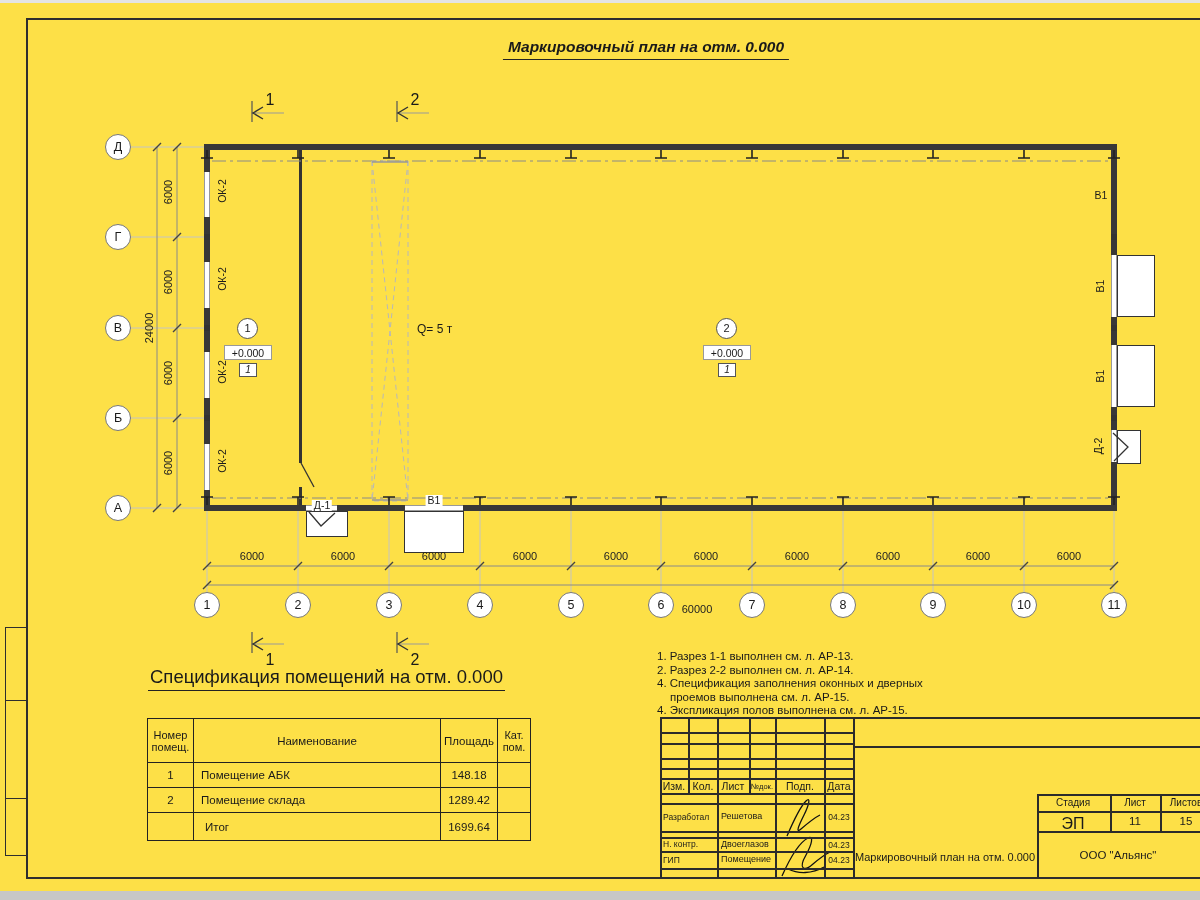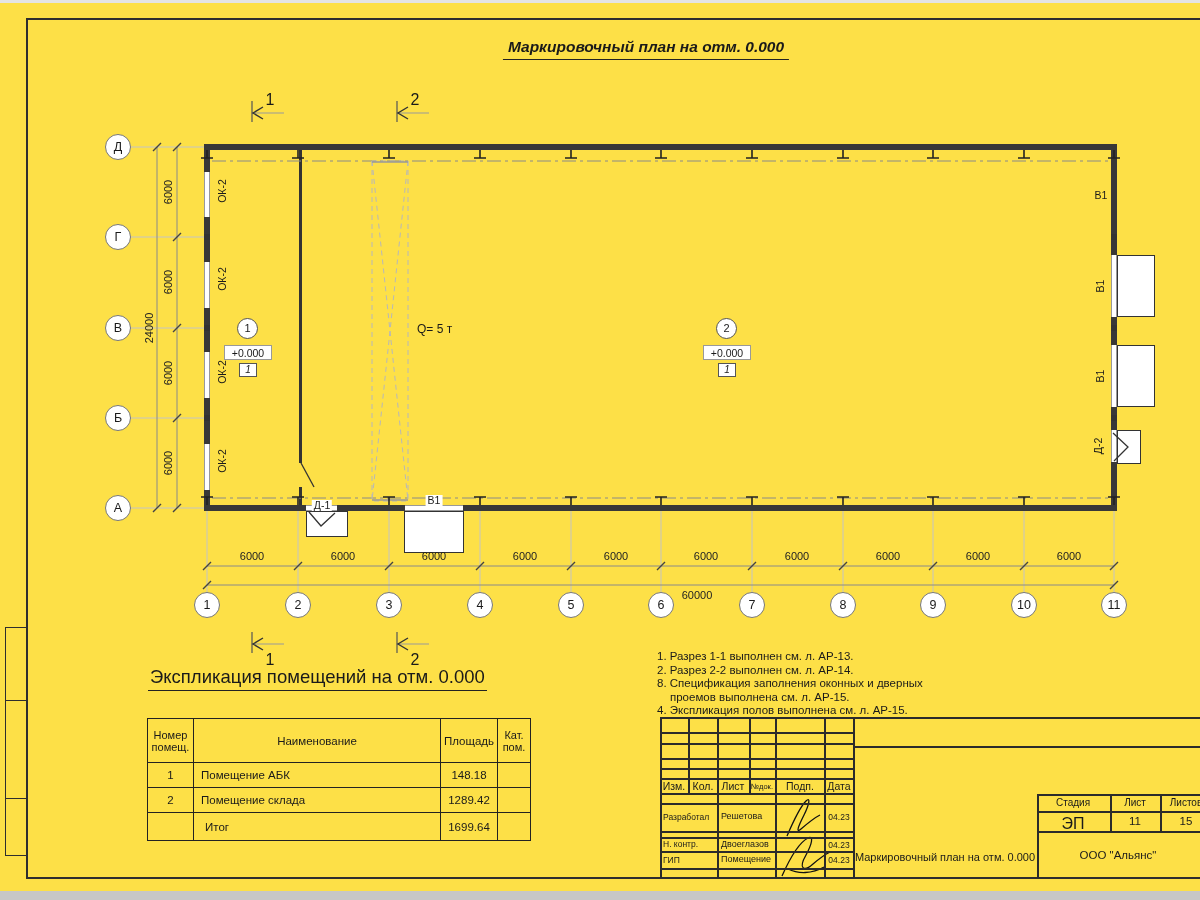--- a/index.html
+++ b/index.html
@@ -166,21 +166,21 @@
   <div class="t dim ctr" style="left:252px;top:551px">6000</div>
   <div class="t dim ctr" style="left:343px;top:551px">6000</div>
   <div class="t dim ctr" style="left:434px;top:551px">6000</div>
   <div class="t dim ctr" style="left:525px;top:551px">6000</div>
   <div class="t dim ctr" style="left:616px;top:551px">6000</div>
   <div class="t dim ctr" style="left:706px;top:551px">6000</div>
   <div class="t dim ctr" style="left:797px;top:551px">6000</div>
   <div class="t dim ctr" style="left:888px;top:551px">6000</div>
   <div class="t dim ctr" style="left:978px;top:551px">6000</div>
   <div class="t dim ctr" style="left:1069px;top:551px">6000</div>
-  <div class="t dim ctr" style="left:697px;top:590px">60000</div>
+  <div class="t dim ctr" style="left:697px;top:604px">60000</div>
 
   <div class="t dim rot" style="left:168px;top:192px">6000</div>
   <div class="t dim rot" style="left:168px;top:282px">6000</div>
   <div class="t dim rot" style="left:168px;top:373px">6000</div>
   <div class="t dim rot" style="left:168px;top:463px">6000</div>
   <div class="t dim rot" style="left:149px;top:328px">24000</div>
 
   <div class="t rot" style="left:222px;top:191px;font-size:10.5px">ОК-2</div>
   <div class="t rot" style="left:222px;top:279px;font-size:10.5px">ОК-2</div>
   <div class="t rot" style="left:222px;top:372px;font-size:10.5px">ОК-2</div>
@@ -196,21 +196,21 @@
 
   <div class="t" style="left:417px;top:323px;font-size:12px">Q= 5 т</div>
 
   <div class="mcircle" style="left:237px;top:318px">1</div>
   <div class="boxelev" style="left:248px;top:345px">+0.000</div>
   <div class="boxfloor" style="left:248px;top:363px">1</div>
   <div class="mcircle" style="left:716px;top:318px">2</div>
   <div class="boxelev" style="left:727px;top:345px">+0.000</div>
   <div class="boxfloor" style="left:727px;top:363px">1</div>
 
-  <div class="expl-title" style="left:148px;top:666px">Экспликация помещений на отм. 0.000</div>
+  <div class="expl-title" style="left:148px;top:666px">Спецификация помещений на отм. 0.000</div>
 
   <table class="expl" style="left:147px;top:718px;width:383px">
     <colgroup>
         <col style="width:46px">
         <col style="width:247px">
         <col style="width:57px">
         <col style="width:33px">
       </colgroup>
     <tbody>
         <tr style="height:44px">
@@ -242,21 +242,21 @@
       <td style="padding-left:11px">Итог</td>
       <td style="text-align:center">1699.64</td>
       <td></td>
     </tr>
   </tbody>
     </table>
 
   <div class="abs" style="left:657px;top:650px">
     <div class="note-line">1. Разрез 1-1 выполнен см. л. АР-13.</div>
     <div class="note-line">2. Разрез 2-2 выполнен см. л. АР-14.</div>
-    <div class="note-line">8. Спецификация заполнения оконных и дверных</div>
+    <div class="note-line">4. Спецификация заполнения оконных и дверных</div>
     <div class="note-line note-indent">проемов выполнена см. л. АР-15.</div>
     <div class="note-line">4. Экспликация полов выполнена см. л. АР-15.</div>
   </div>
 
   <div class="sl" style="left:660px;top:717px;width:540px;height:1.5px"></div>
   <div class="sl" style="left:660px;top:732px;width:194px;height:1.5px"></div>
   <div class="sl" style="left:660px;top:743px;width:194px;height:1.5px"></div>
   <div class="sl" style="left:853px;top:746px;width:347px;height:1.5px"></div>
   <div class="sl" style="left:660px;top:758px;width:194px;height:1.5px"></div>
   <div class="sl" style="left:660px;top:768px;width:194px;height:1.5px"></div>

